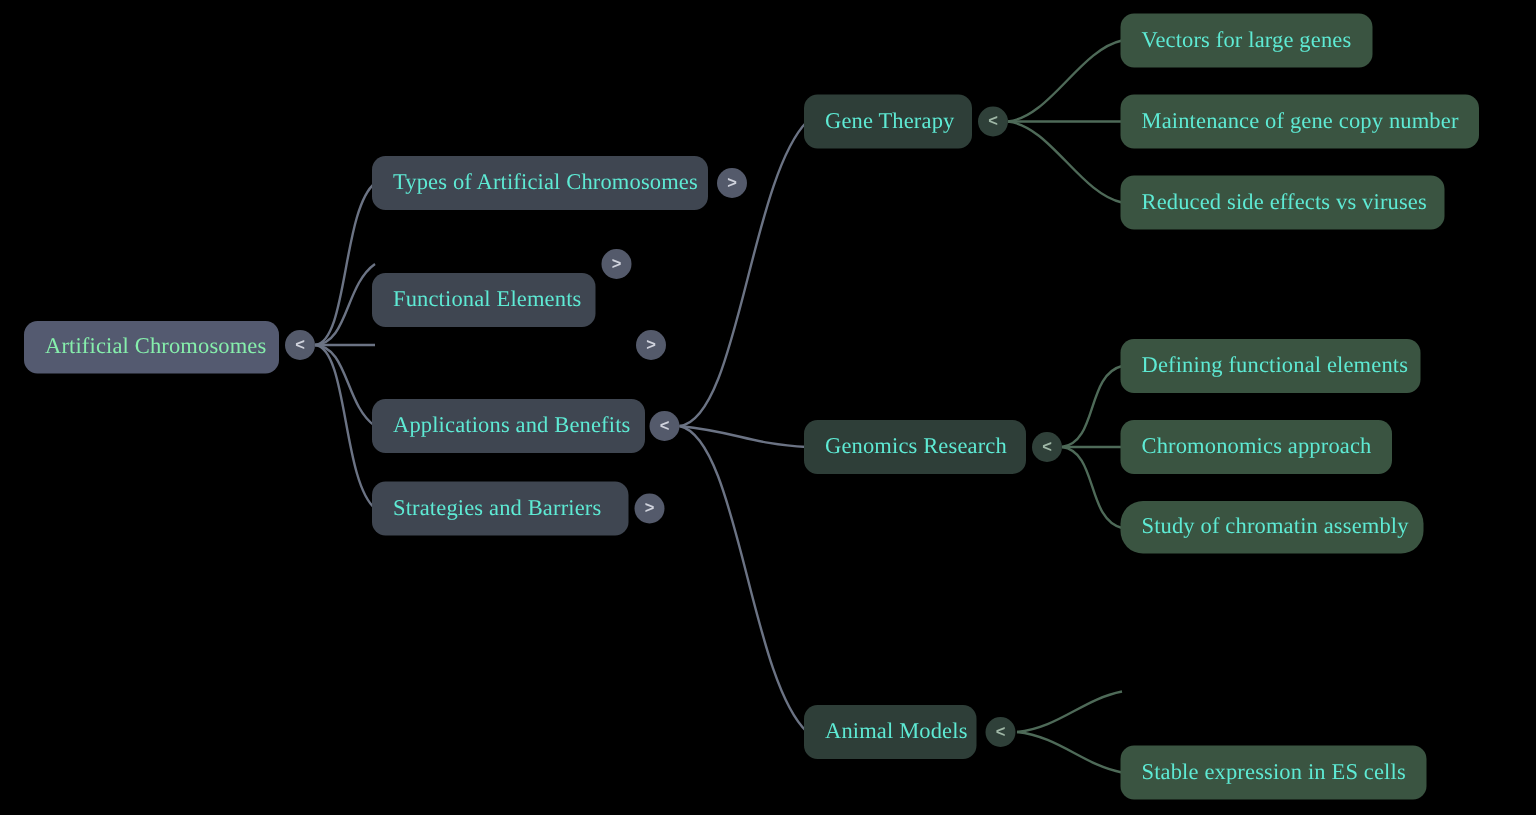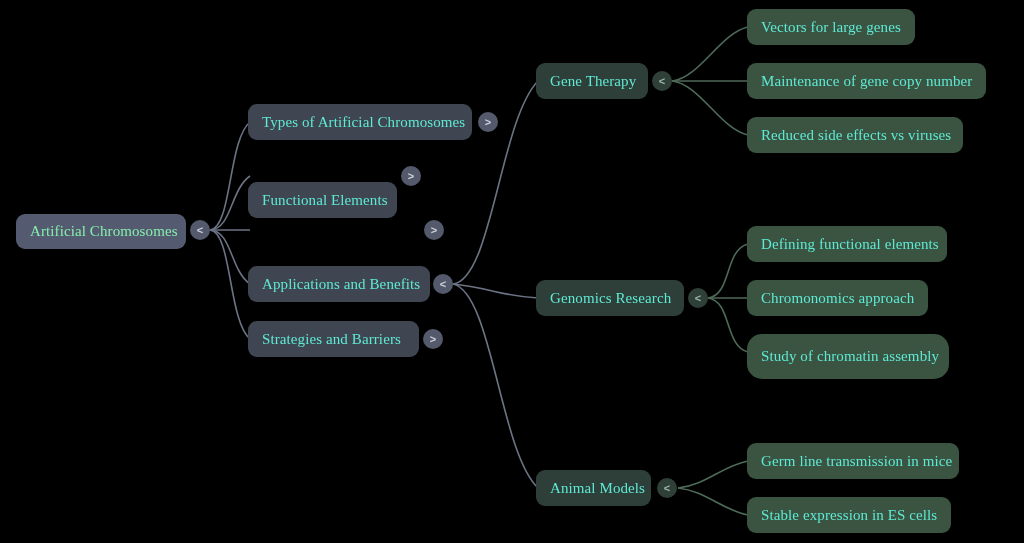--- a/index.html
+++ b/index.html
@@ -174,31 +174,28 @@
   <div class="toggle green" style="left:688px; top:288px;">
     <span>&lt;</span>
   </div>
 
   <div class="node leaf" style="left:747px; top:280px; width:181px; height:36px;">
     <span>Chromonomics approach</span>
   </div>
   <div class="node leaf" style="left:747px; top:226px; width:200px; height:36px;">
     <span>Defining functional elements</span>
   </div>
-  <div class="node leaf" style="left:747px; top:334px; width:202px; height:45px;border-radius:15px;">
+  <div class="node leaf" style="left:747px; top:334px; width:202px; height:35px;border-radius:15px;">
     <span>Study of chromatin assembly</span>
   </div>
 
   <div class="node branch" style="left:536px; top:470px; width:115px; height:36px;">
     <span>Animal Models</span>
   </div>
   <div class="toggle green" style="left:657px; top:478px;">
     <span>&lt;</span>
   </div>
 
-  <div class="node leaf" style="left:747px; top:443px; width:212px; height:36px;">
-    <span>Germ line transmission in mice</span>
-  </div>
   <div class="node leaf" style="left:747px; top:497px; width:204px; height:36px;">
     <span>Stable expression in ES cells</span>
   </div>
 
 </div>
 
 </body></html>

